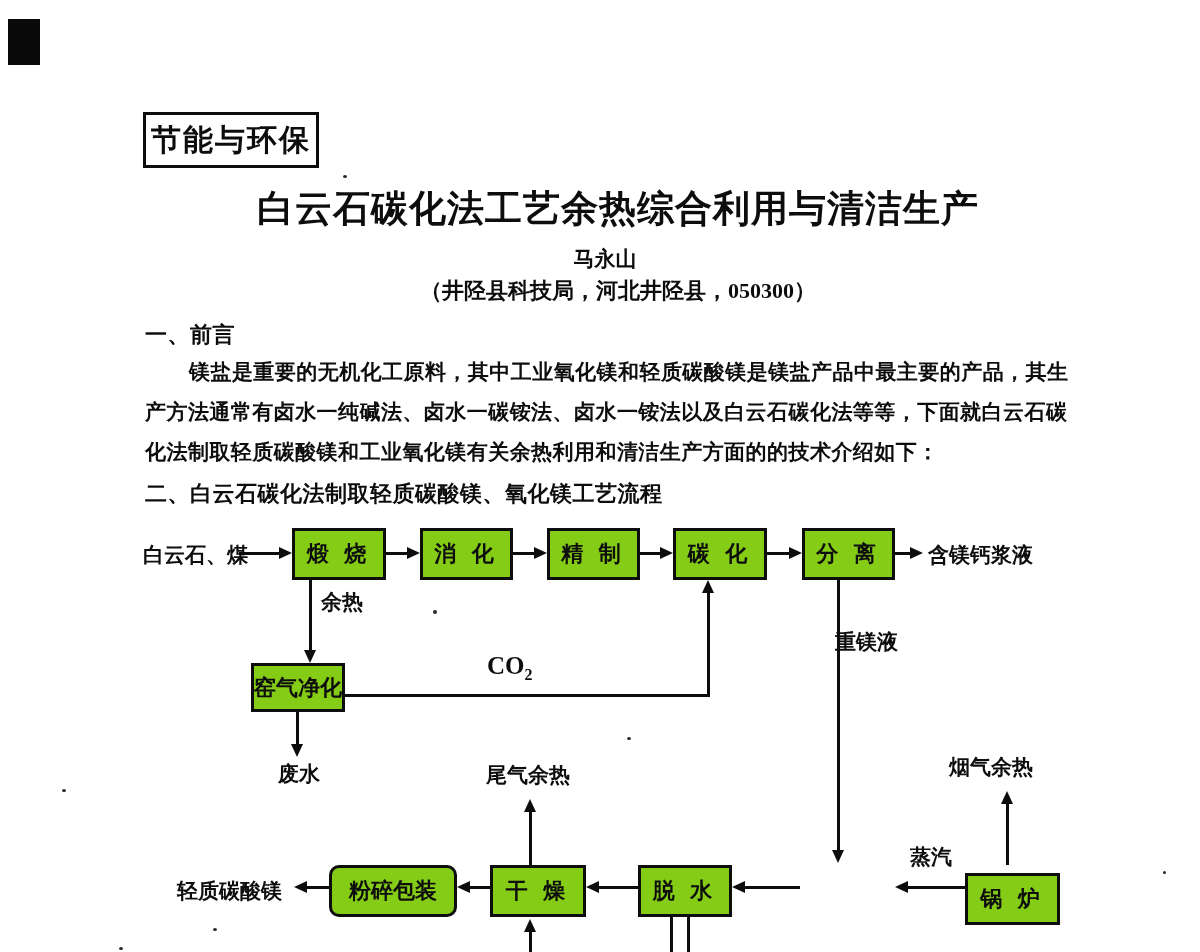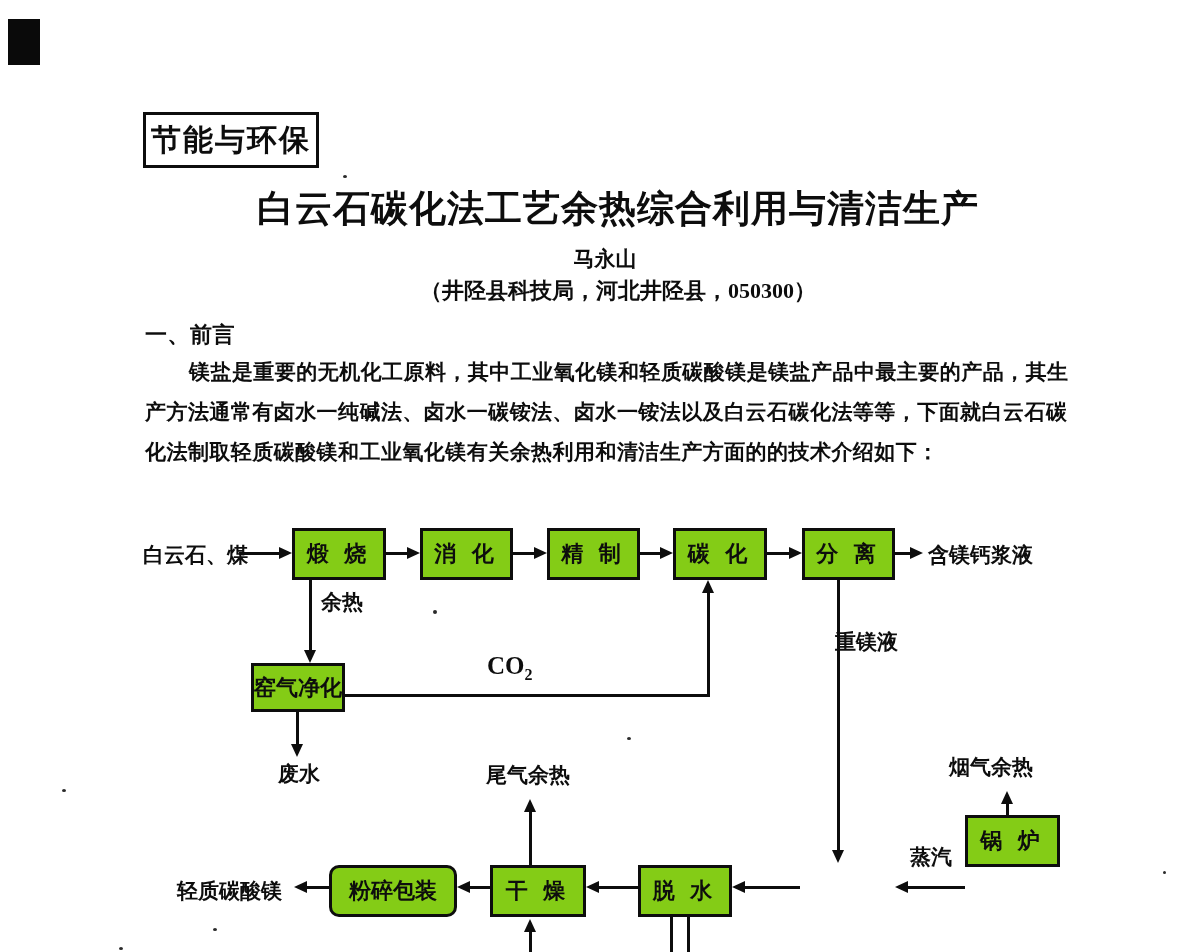--- a/index.html
+++ b/index.html
@@ -52,20 +52,21 @@
     <span>节能与环保</span>
   </div>
   <div class="title">白云石碳化法工艺余热综合利用与清洁生产</div>
   <div class="author">马永山</div>
   <div class="affil">（井陉县科技局，河北井陉县，050300）</div>
 
   <div class="h2" style="left:145px;top:320px;">一、前言</div>
   <div class="pline" style="left:189px;top:358px;">镁盐是重要的无机化工原料，其中工业氧化镁和轻质碳酸镁是镁盐产品中最主要的产品，其生</div>
   <div class="pline" style="left:145px;top:438px;">化法制取轻质碳酸镁和工业氧化镁有关余热利用和清洁生产方面的的技术介绍如下：</div>
   <div class="pline" style="left:145px;top:398px;">产方法通常有卤水一纯碱法、卤水一碳铵法、卤水一铵法以及白云石碳化法等等，下面就白云石碳</div>
+  <div class="h2" style="left:145px;top:479px;">二、白云石碳化法制取轻质碳酸镁、氧化镁工艺流程</div>
 
   <div class="t" style="left:143px;top:541px;">白云石、煤</div>
   <div class="hl" style="left:239px;top:552px;width:42px;"></div>
   <div class="ah ah-r" style="left:279px;top:547px;"></div>
 
   <div class="fbox sp2" style="left:292px;top:528px;width:94px;height:52px;">
     <span>煅 烧</span>
   </div>
   <div class="hl" style="left:386px;top:552px;width:22px;"></div>
   <div class="ah ah-r" style="left:407px;top:547px;"></div>
@@ -145,21 +146,21 @@
   <div class="fbox sp2" style="left:638px;top:865px;width:94px;height:52px;">
     <span>脱 水</span>
   </div>
   <div class="ah ah-l" style="left:732px;top:881px;"></div>
   <div class="hl" style="left:745px;top:886px;width:55px;"></div>
 
   <div class="ah ah-l" style="left:895px;top:881px;"></div>
   <div class="hl" style="left:908px;top:886px;width:57px;"></div>
   <div class="t" style="left:910px;top:843px;">蒸汽</div>
 
-  <div class="fbox sp2" style="left:965px;top:815px;width:95px;height:52px;">
+  <div class="fbox sp2" style="left:965px;top:873px;width:95px;height:52px;">
     <span>锅 炉</span>
   </div>
 
   <div class="ah ah-u" style="left:524px;top:919px;"></div>
   <div class="vl" style="left:529px;top:931px;height:21px;"></div>
   <div class="vl" style="left:670px;top:917px;height:35px;"></div>
   <div class="vl" style="left:687px;top:917px;height:35px;"></div>
 
 </div>
 

